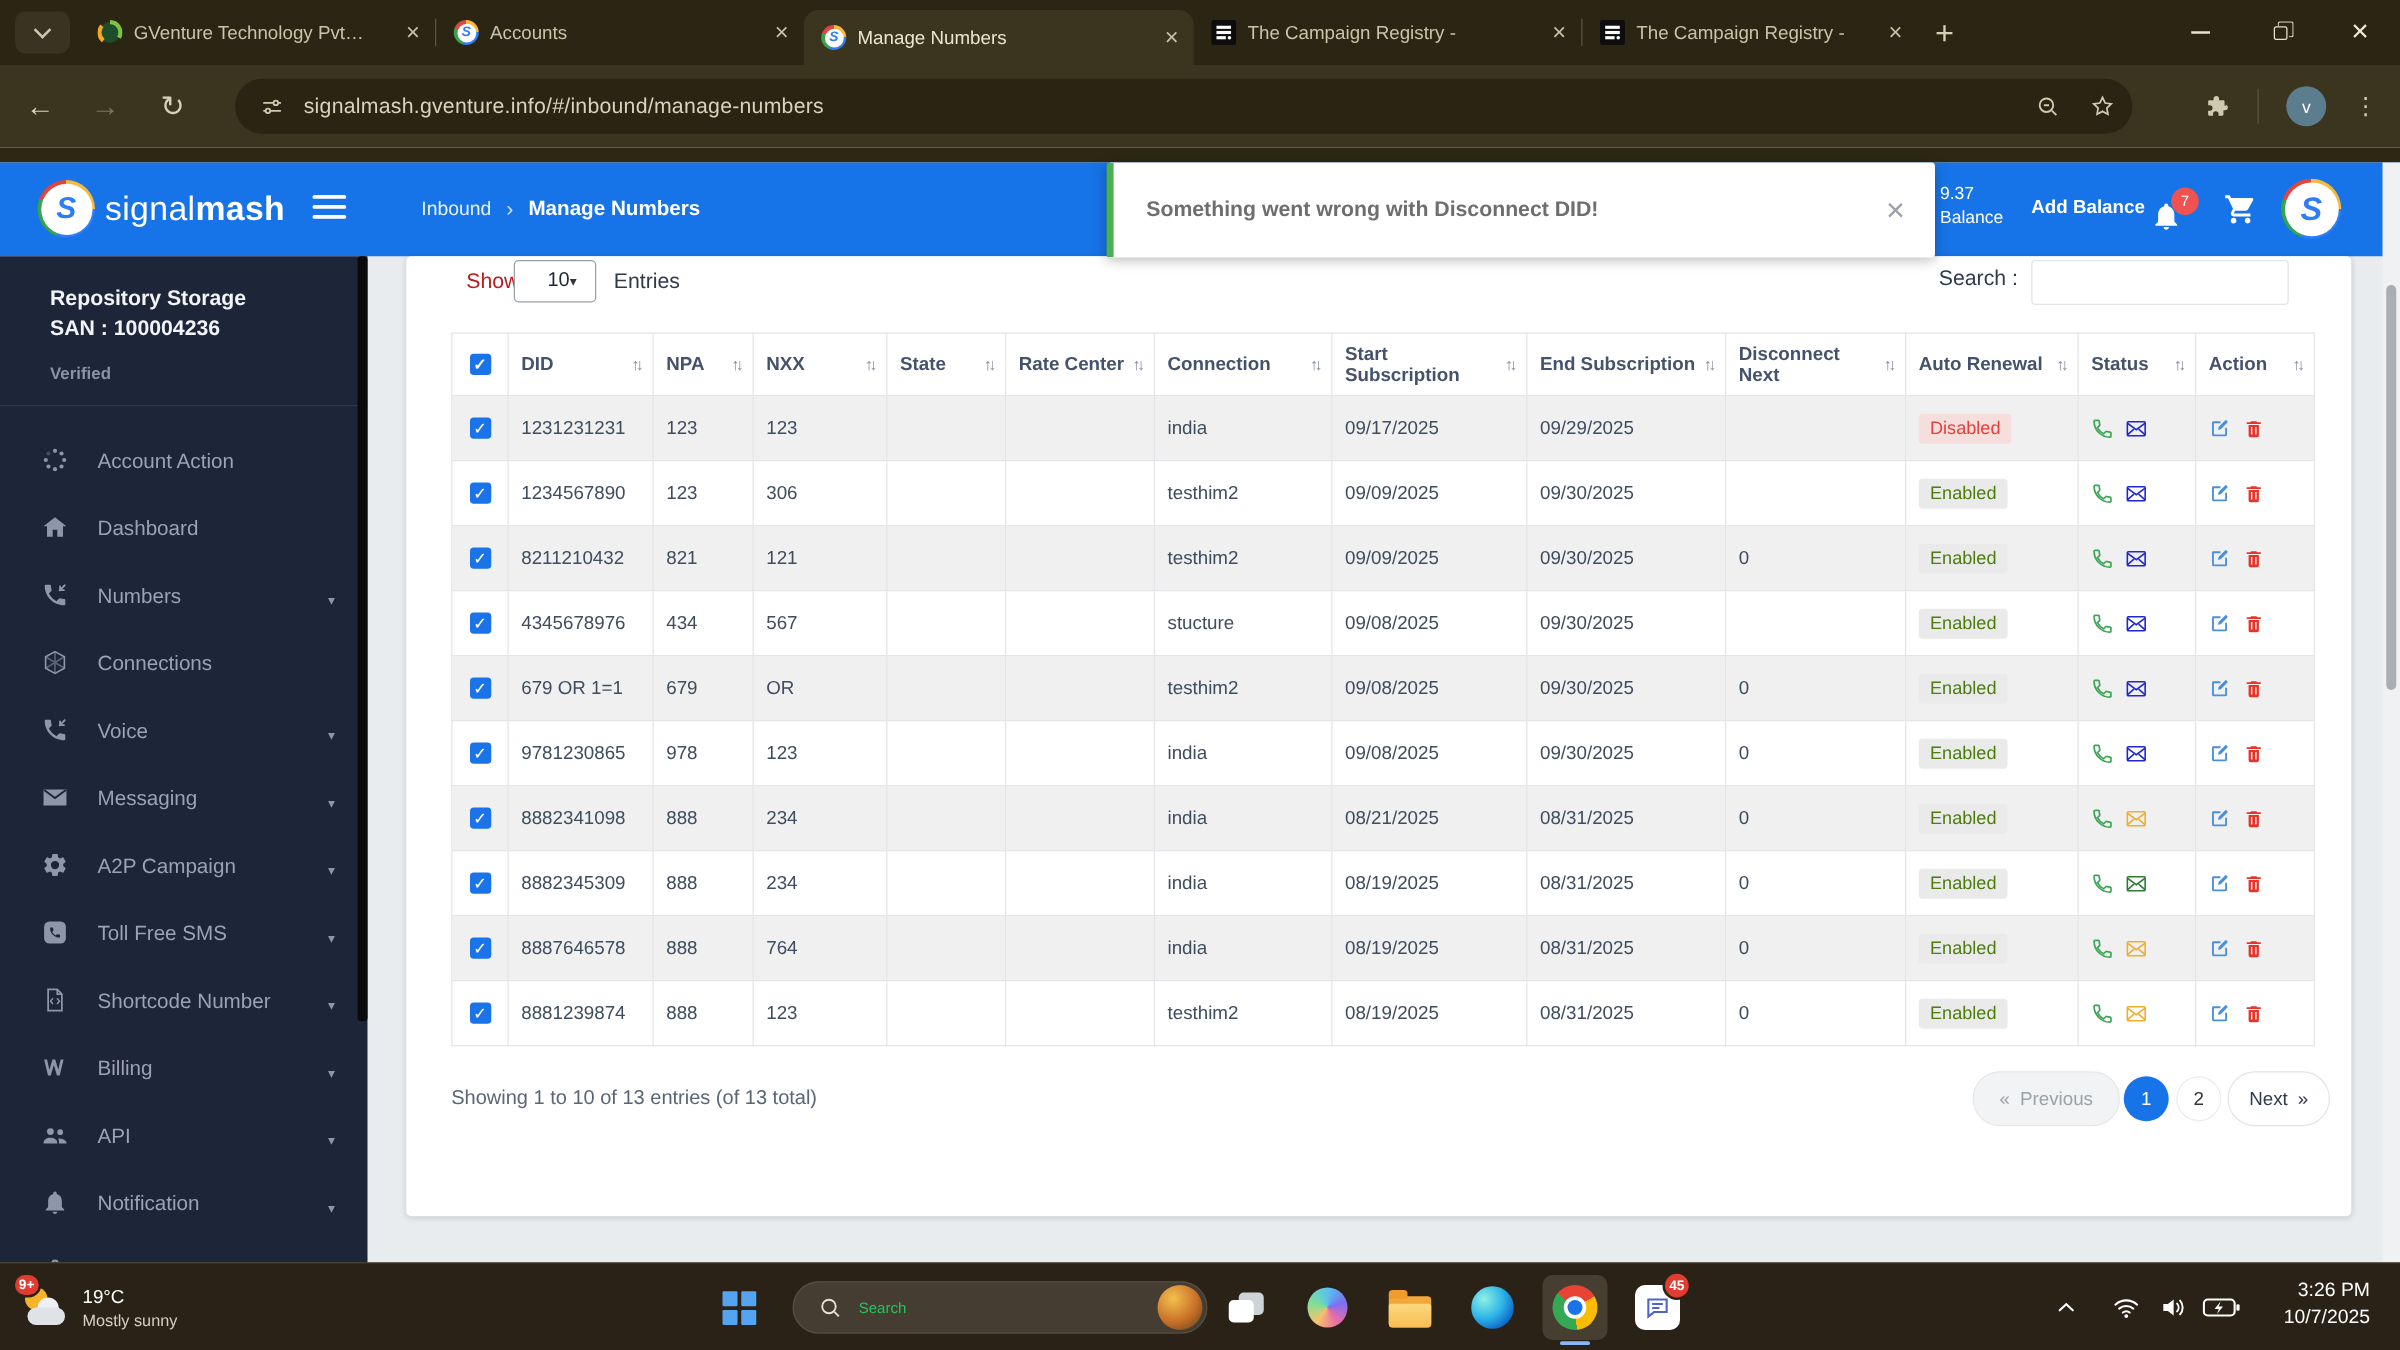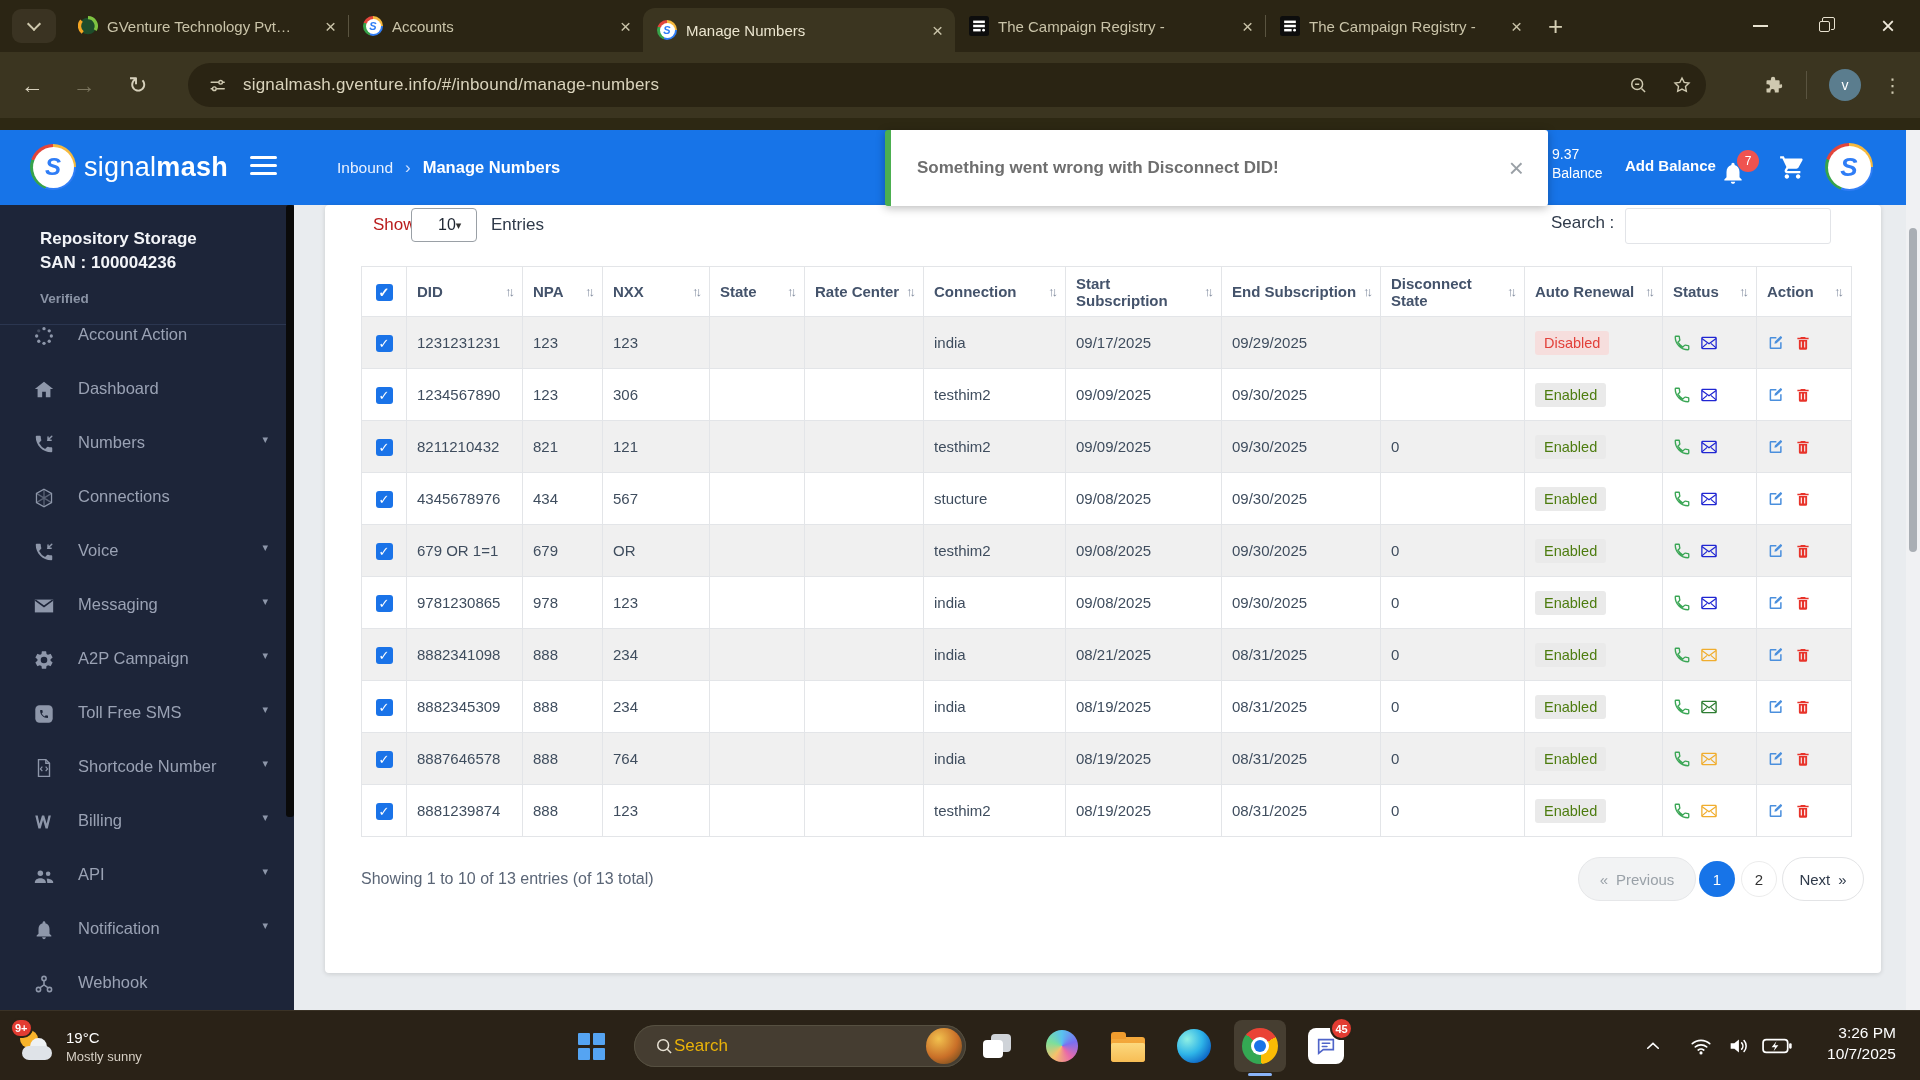--- a/index.html
+++ b/index.html
@@ -77,21 +77,21 @@
   .toast-msg{color:#6e6e6e;font-size:17px;font-weight:600}
   .toast-x{color:#9aa0a6;font-size:26px;font-weight:300;line-height:1}
 
   
   .sidebar{position:absolute;left:0;top:205px;width:294px;height:805px;background:#1d2539;overflow:hidden}
   .sb-scroll{position:absolute;left:286px;top:205px;width:8px;height:612px;background:#0a0a0a;border-radius:3px;z-index:5}
   .sb-title{position:absolute;left:40px;top:22px;color:#f2f4f8;font-size:17px;font-weight:600;line-height:24px}
   .sb-verified{position:absolute;left:40px;top:86px;color:#8a93a5;font-size:13.5px;font-weight:700}
   .sb-div{position:absolute;left:0;top:119px;width:294px;height:1px;background:#2b3650}
   .sb-items{position:absolute;left:0;top:120px;width:294px}
-  .sb-item{height:54px;display:flex;align-items:flex-start;padding:0 26px 0 33px}
+  .sb-item{height:54px;display:flex;align-items:flex-end;padding:0 26px 0 33px}
   .sb-ic{width:22px;height:22px;flex:0 0 22px;color:#8e97aa;display:inline-flex}
   .sb-ic svg{width:100%;height:100%}
   .sb-label{margin-left:23px;color:#9aa2b4;font-size:16.5px;flex:1}
   .sb-caret{color:#8e97aa;font-size:11px}
 
   
   .card{position:absolute;left:325px;top:205px;width:1556px;height:768px;background:#fff;border-radius:4px;box-shadow:0 1px 5px rgba(0,0,0,.14)}
   .show-label{position:absolute;left:48px;top:3px;height:34px;line-height:34px;font-size:17px;color:#b91c1c}
   .show-select{position:absolute;left:86px;top:3px;width:66px;height:34px;border:1px solid #9aa0a6;border-radius:4px;display:flex;align-items:center;justify-content:space-between;padding:0 26px;font-size:16px;color:#1f2733;background:#fff}
   .show-select .car{font-size:11px;color:#333}
@@ -135,21 +135,21 @@
   .wcloud2{position:absolute;left:14px;top:12px;width:17px;height:17px;background:#eef1f4;border-radius:50%}
   .wbadge{position:absolute;left:-6px;top:-8px;min-width:20px;height:20px;border-radius:10px;background:#e23c32;border:2px solid #2a2217;color:#fff;font-size:11px;font-weight:700;display:flex;align-items:center;justify-content:center;padding:0 3px}
   .wtxt{margin-left:10px;color:#fff}
   .wtemp{font-size:15px}
   .wcond{font-size:13px;color:#d6cfc4;margin-top:3px}
   .win{position:absolute;left:578px;top:22px;width:27px;height:27px;display:grid;grid-template-columns:12px 12px;grid-template-rows:12px 12px;gap:3px}
   .win i{background:#55a4f2;border-radius:1px}
   .tsearch{position:absolute;left:634px;top:14px;width:332px;height:42px;border-radius:21px;background:#453d31;display:flex;align-items:center;box-shadow:inset 0 0 0 1px #565041}
   .tsearch .mag{margin-left:20px;width:20px;height:20px;display:inline-flex}
   .tsearch .mag svg{width:100%;height:100%}
-  .tsearch-txt{color:#eab308;font-size:17px;flex:1}
+  .tsearch-txt{margin-left:13px;color:#22c55e;font-size:12px;flex:1}
   .squirrel{width:36px;height:36px;border-radius:50%;margin-right:4px;background:radial-gradient(circle at 35% 30%,#f2c14e,#c96f28 55%,#6e4a1f 90%)}
   .tb-icon{position:absolute;top:17px;width:36px;height:36px;display:flex;align-items:center;justify-content:center}
   .tview{position:relative;width:28px;height:24px}
   .tview:before{content:'';position:absolute;right:0;top:0;width:20px;height:18px;background:#cfd3d8;border-radius:4px}
   .tview:after{content:'';position:absolute;left:0;bottom:0;width:20px;height:18px;background:#fff;border-radius:4px}
   .copilot{width:32px;height:32px;border-radius:50%;background:conic-gradient(#59c2f0,#7a6ff0,#e96aa8,#f6c16b,#7ddf9a,#59c2f0)}
   .folder{position:relative;width:34px;height:25px;margin-top:7px;background:linear-gradient(#f4a93c,#ef9c2e);border-radius:3px}
   .folder:before{content:'';position:absolute;top:-5px;left:0;width:15px;height:7px;background:#ef9c2e;border-radius:3px 3px 0 0}
   .folder:after{content:'';position:absolute;left:0;right:0;bottom:0;top:6px;background:linear-gradient(#fcd97e,#f7bd55);border-radius:2px 2px 3px 3px}
   .edge{width:34px;height:34px;border-radius:50%;background:radial-gradient(circle at 30% 30%,#8ff0e4,#2fb5e8 45%,#0b62c4 80%)}
@@ -552,21 +552,21 @@
               </span>
             </th>
             <th>
               <span class="thwrap">
                 <span>End Subscription</span>
                 <span class="sort">↑↓</span>
               </span>
             </th>
             <th>
               <span class="thwrap">
-                <span>Disconnect State</span>
+                <span>Disconnect Next</span>
                 <span class="sort">↑↓</span>
               </span>
             </th>
             <th>
               <span class="thwrap">
                 <span>Auto Renewal</span>
                 <span class="sort">↑↓</span>
               </span>
             </th>
             <th>

